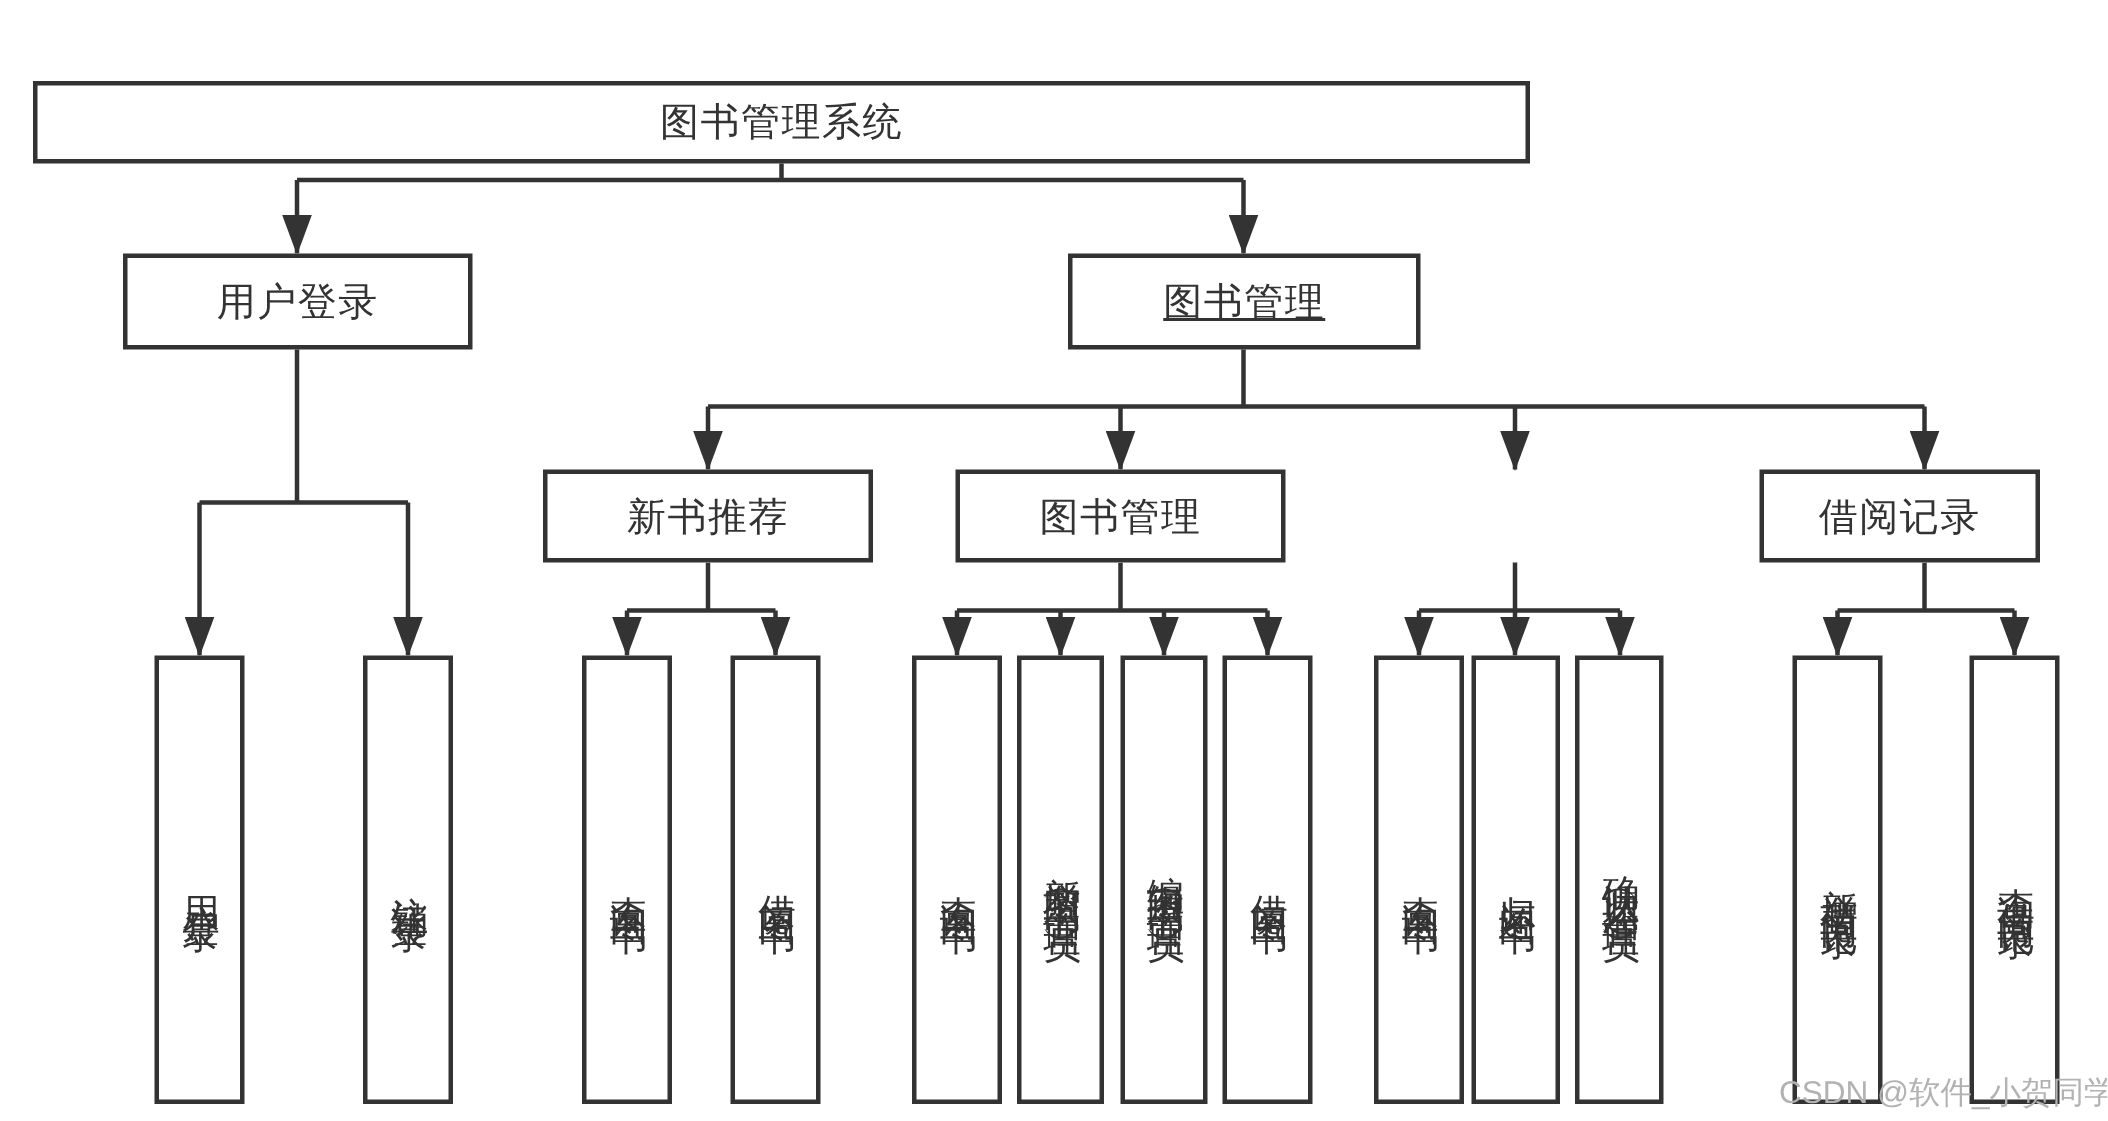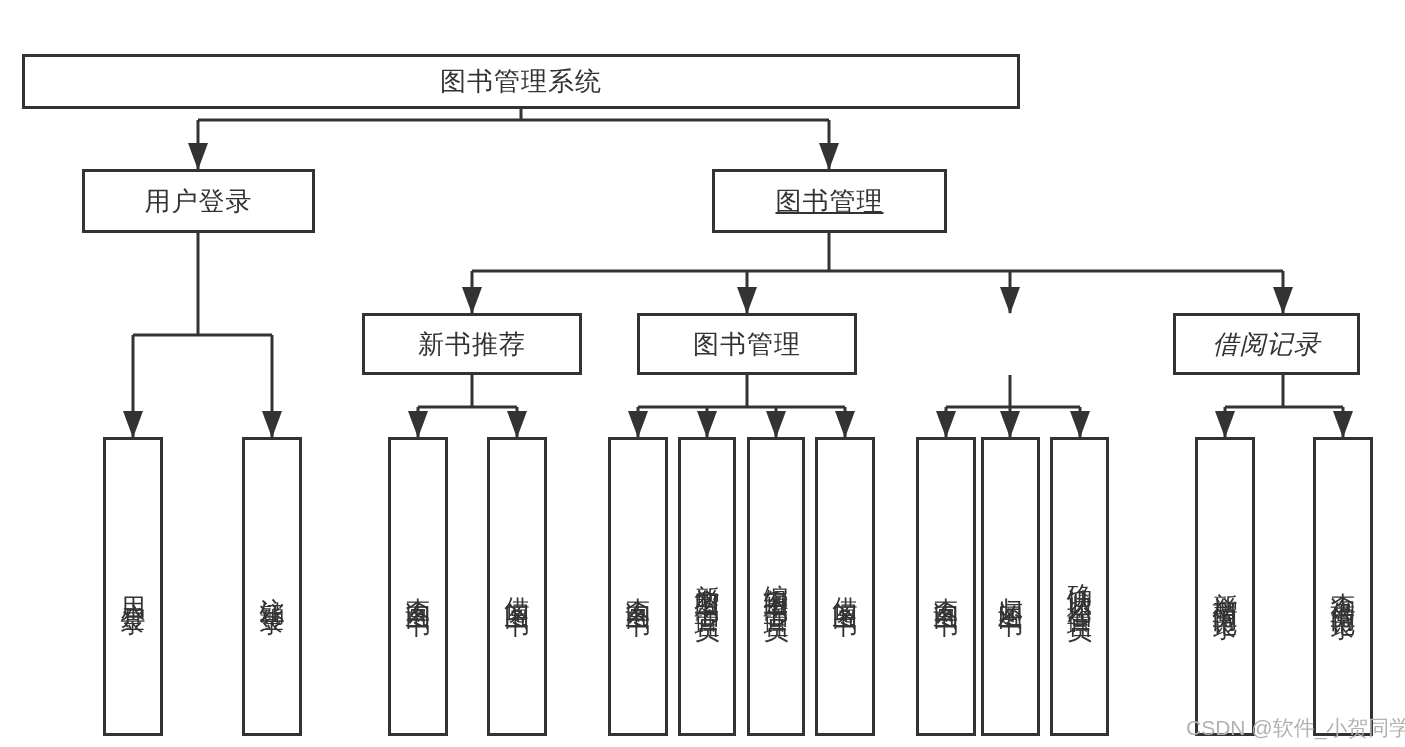--- a/index.html
+++ b/index.html
@@ -83,21 +83,21 @@
     </g>
   </svg>
 
   <div class="box h" style="left:22px; top:13px; width:998px; height:55px;margin-top:41px;">图书管理系统</div>
 
   <div class="box h" style="left:82px; top:169px; width:233px; height:64px;">用户登录</div>
   <div class="box h" style="left:712px; top:169px; width:235px; height:64px;text-decoration:underline;">图书管理</div>
 
   <div class="box h" style="left:362px; top:313px; width:220px; height:62px;">新书推荐</div>
   <div class="box h" style="left:637px; top:313px; width:220px; height:62px;">图书管理</div>
-  <div class="box h" style="left:1173px; top:313px; width:187px; height:62px;font-style:italic;">借阅记录</div>
+  <div class="box h" style="left:1173px; top:313px; width:187px; height:62px;">借阅记录</div>
 
   <div class="box v" style="left:103px; top:437px; width:60px; height:299px;">用户登录</div>
   <div class="box v" style="left:242px; top:437px; width:60px; height:299px;">注销登录</div>
 
   <div class="box v" style="left:388px; top:437px; width:60px; height:299px;">查询图书</div>
   <div class="box v" style="left:487px; top:437px; width:60px; height:299px;">借阅图书</div>
 
   <div class="box v" style="left:608px; top:437px; width:60px; height:299px;">查询图书</div>
   <div class="box v" style="left:678px; top:437px; width:58px; height:299px;">新增图书（管理员）</div>
   <div class="box v" style="left:747px; top:437px; width:58px; height:299px;">编辑图书（管理员）</div>

